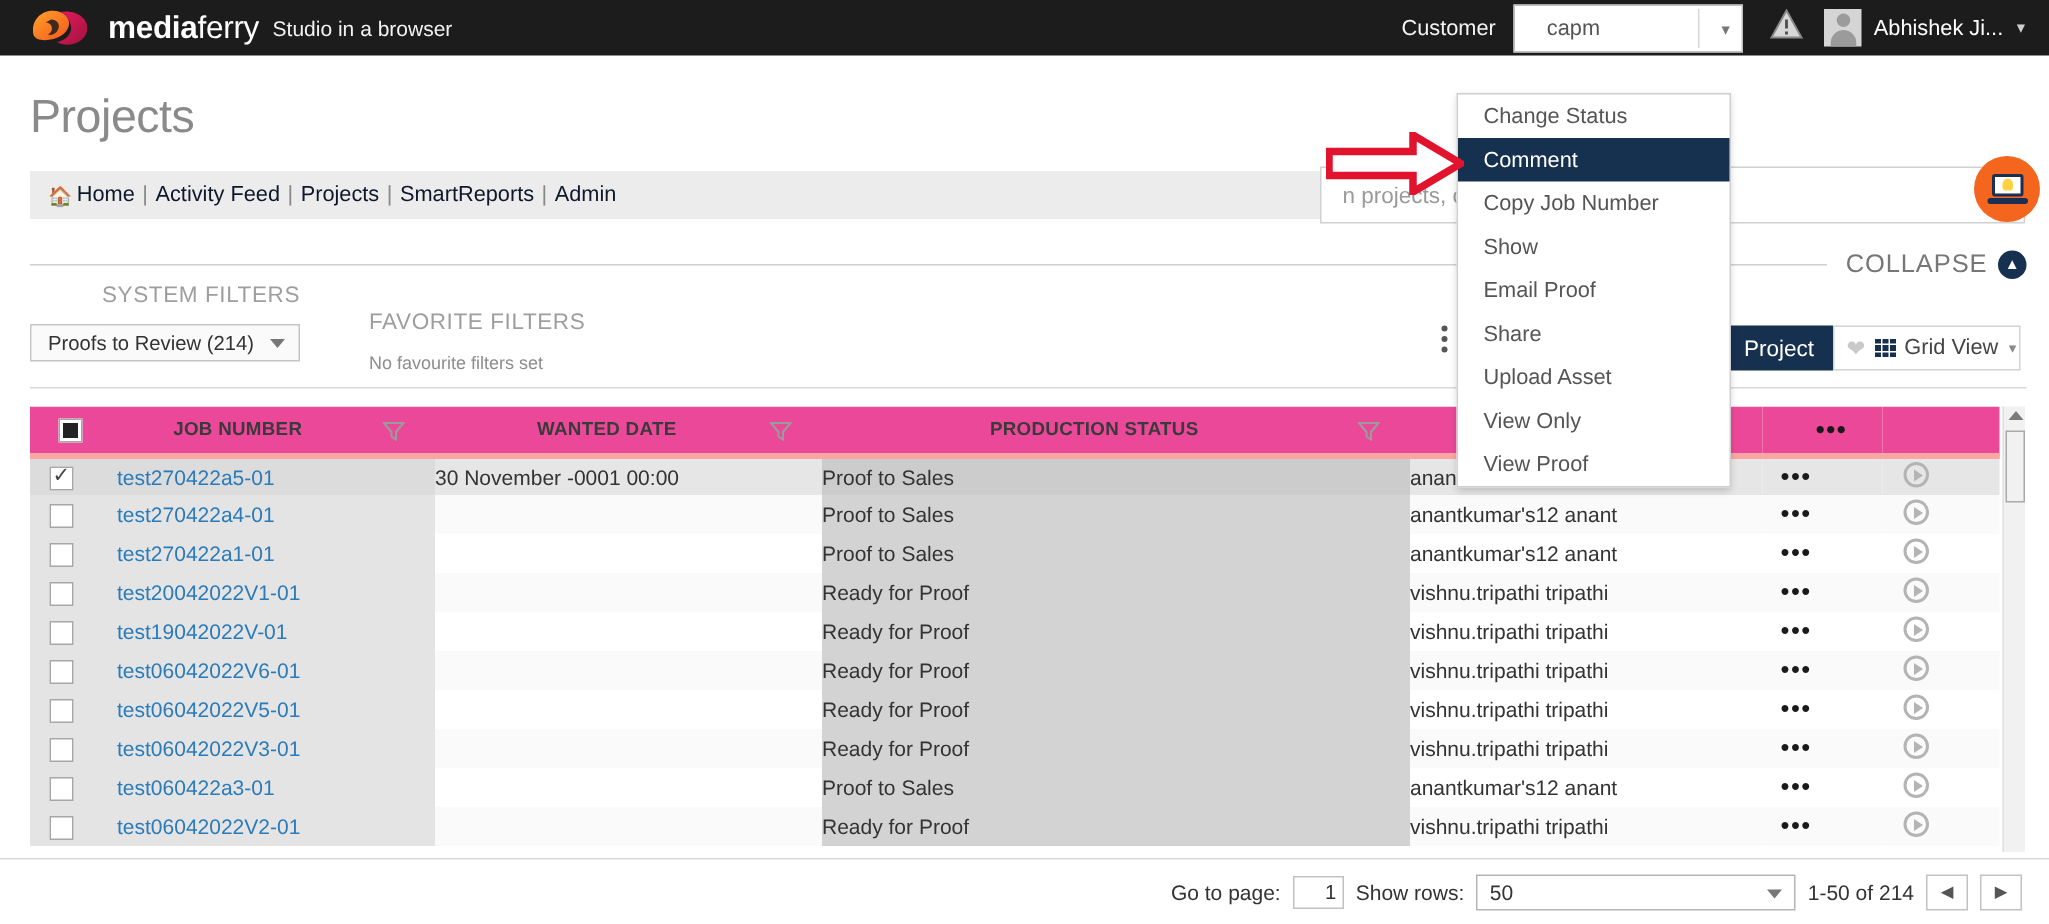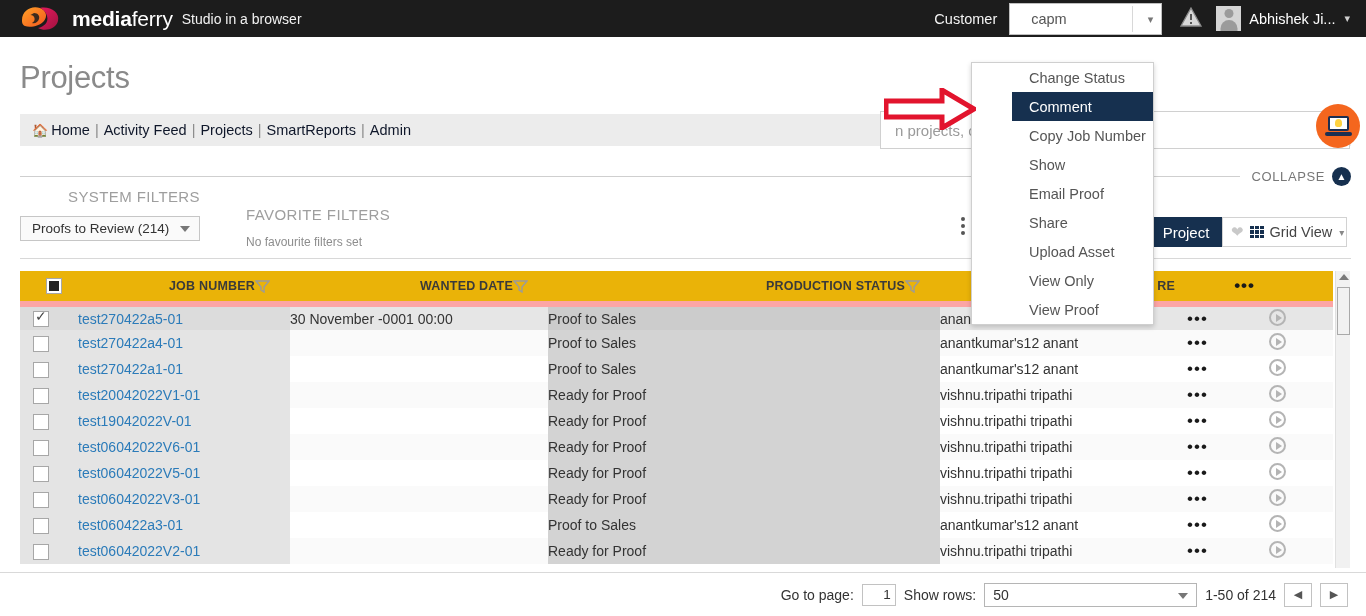--- a/index.html
+++ b/index.html
@@ -93,21 +93,21 @@
     position: absolute; left: 9px; top: 3px; width: 7px; height: 8px;
     background: #ffd23f; border-radius: 50% 50% 30% 30%;
   }
 
   
   .collapse-row {
     position: absolute; left: 20px; top: 166px; width: 1331px; height: 20px;
     display: flex; align-items: center;
   }
   .collapse-row .rule { flex: 1; height: 1px; background: #cfcfcf; }
-  .collapse-label { font-size: 13px; color: #777; letter-spacing: 0.6px; margin: 0 7px 0 12px; }
+  .collapse-label { font-size: 17px; color: #777; letter-spacing: 0.6px; margin: 0 7px 0 12px; }
   .collapse-circle {
     width: 19px; height: 19px; border-radius: 50%; background: #16304f;
     display: flex; align-items: center; justify-content: center;
     color: #fff; font-size: 10px;
   }
 
   
   .filters { position: absolute; left: 20px; top: 188px; width: 1331px; height: 60px; }
   .filter-col-label {
     font-size: 15px; color: #9e9e9e; letter-spacing: 0.4px; font-weight: 400; text-align: right;
@@ -154,23 +154,23 @@
     position: absolute; left: 20px; top: 258px; width: 1331px; height: 1px; background: #d8d8d8;
   }
 
   
   .table-wrap {
     position: absolute; left: 20px; top: 271px; width: 1331px; height: 297px;
     overflow: hidden; background: #fff;
   }
   table.grid { width: 1313px; border-collapse: collapse; table-layout: fixed; }
   table.grid th {
-    height: 33px; text-align: right; font-size: 12.5px; color: #3a3a3a;
-    font-weight: 700; letter-spacing: 0.2px; border-bottom: 6px solid #fca5a5;
-    background: #eab308; vertical-align: middle;
+    height: 33px; text-align: center; font-size: 12.5px; color: #3a3a3a;
+    font-weight: 700; letter-spacing: 0.2px; border-bottom: 4px solid #fca5a5;
+    background: #ec4899; vertical-align: middle;
   }
   table.grid td {
     height: 26px; font-size: 14px; color: #333; vertical-align: middle;
     padding: 0; border: 0;
   }
   .col-chk { width: 42px; }
   .col-job { width: 228px; }
   .col-wanted { width: 258px; }
   .col-prod { width: 392px; }
   .col-sales { width: 235px; }
@@ -251,21 +251,20 @@
   .pg-btn {
     width: 28px; height: 24px; border: 1px solid #c2c2c2; background: #fff;
     display: flex; align-items: center; justify-content: center; color: #555; font-size: 11px;
   }
 
   
   .ctxmenu {
     position: absolute; left: 971px; top: 62px; width: 183px;
     background: #fff; border: 1px solid #cfcfcf; box-shadow: 0 2px 5px rgba(0,0,0,.18);
     z-index: 40;
-    padding-left: 40px;
   }
   .ctxmenu .mi {
     height: 29px; display: flex; align-items: center; padding-left: 17px;
     font-size: 14.5px; color: #555;
   }
   .ctxmenu .mi.active { background: #16304f; color: #fff; }
 
   
   .red-arrow { position: absolute; left: 884px; top: 88px; z-index: 45; }
 </style>

